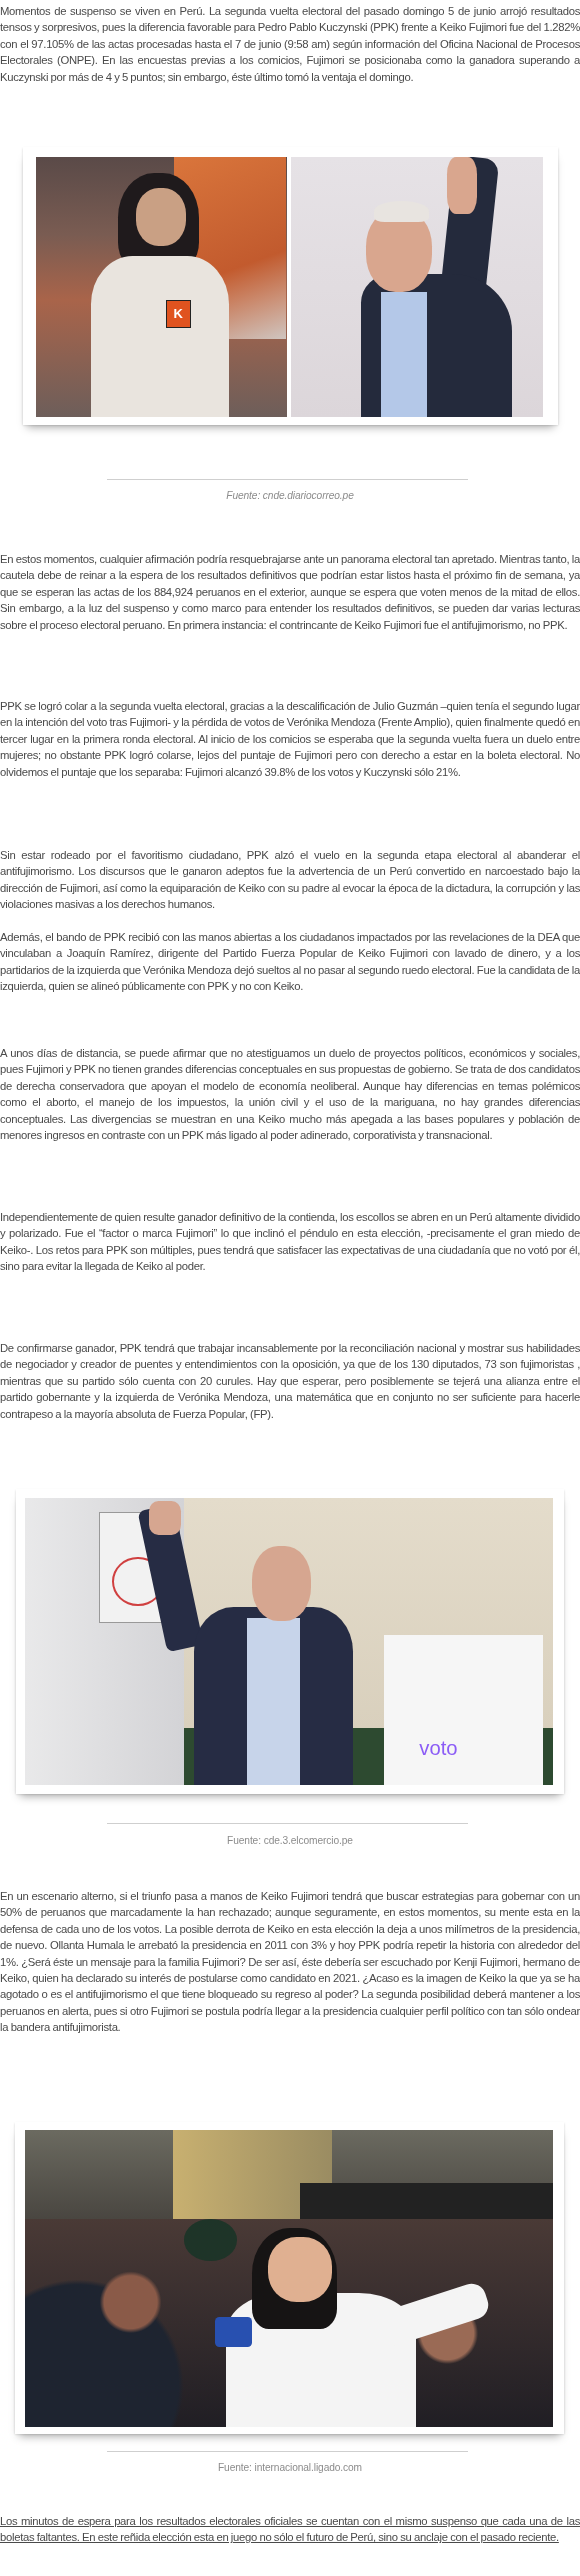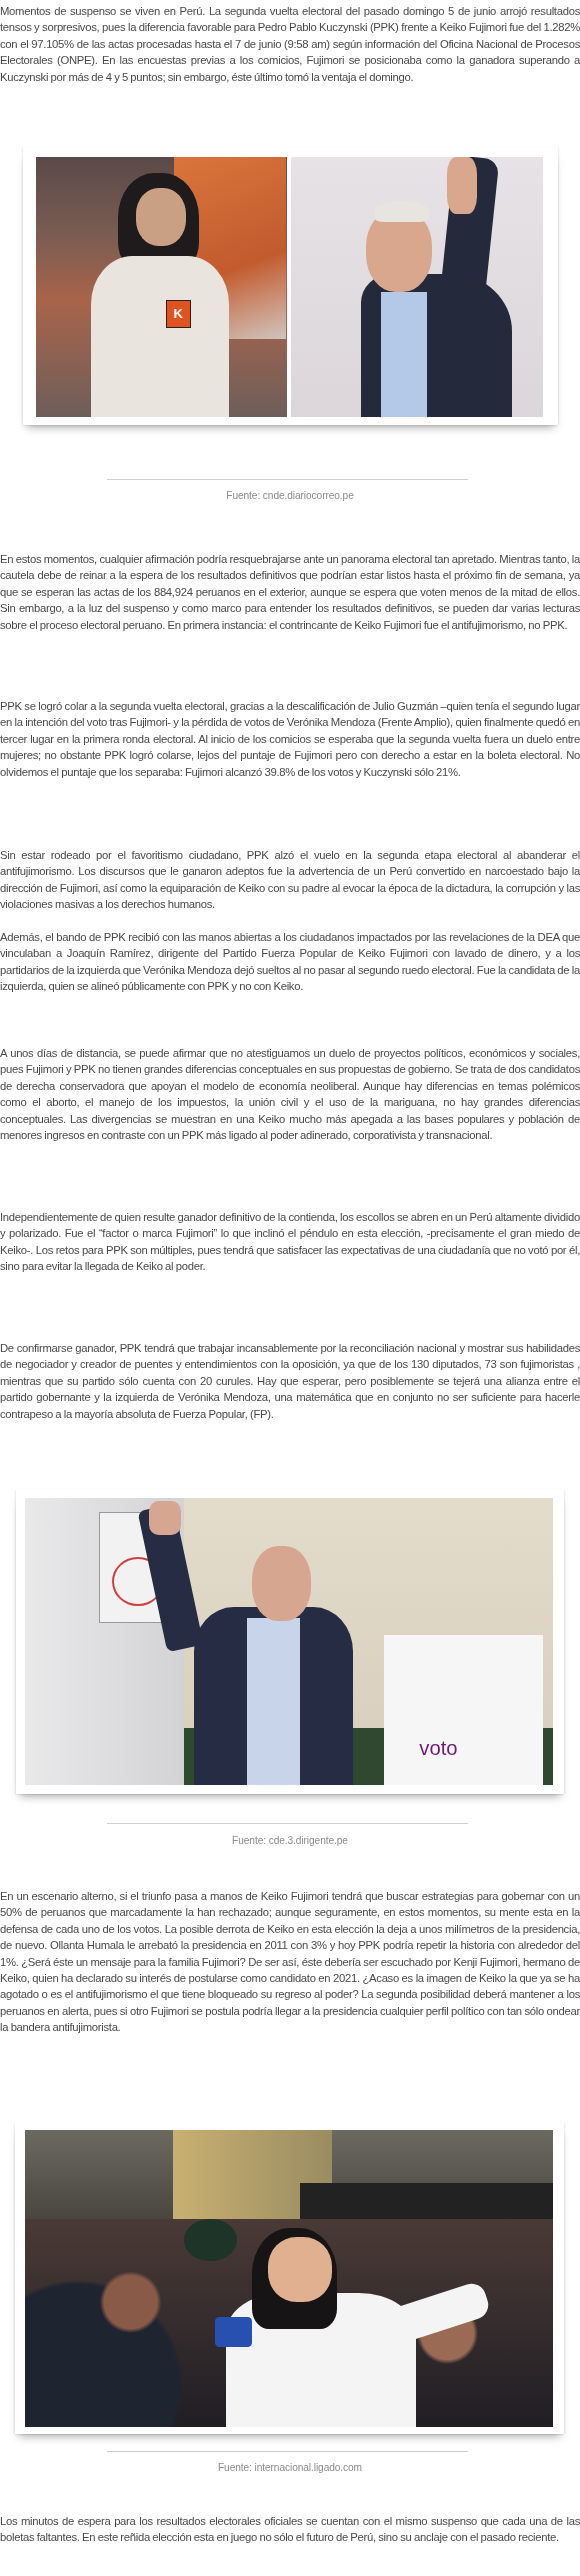--- a/index.html
+++ b/index.html
@@ -70,21 +70,21 @@
     .p1b .face { position:absolute; left:30%; top:20%; width:26%; height:32%; background:#d9a68e; border-radius:45%; }
     .p1b .hairw { position:absolute; left:33%; top:17%; width:22%; height:8%; background:#e8e4e0; border-radius:50% 50% 20% 20%; }
     .p1b .arm { position:absolute; left:62%; top:0%; width:18%; height:55%; background:#242a3c; border-radius:14.5px; transform: rotate(6deg); }
     .p1b .hand { position:absolute; left:62%; top:0%; width:12%; height:22%; background:#d9a68e; border-radius:30%; }
     
     .p2 { background: linear-gradient(180deg, #e4dccb 0%, #d9d0bd 80%, #2d4a30 80%, #2d4a30 100%); }
     .p2 .wall { position:absolute; left:0; top:0; width:30%; height:100%; background: linear-gradient(90deg,#e9e9ea,#d3d3d6); }
     .p2 .sign { position:absolute; left:14%; top:5%; width:15%; height:38%; background:#f2f2f2; border:0.7px solid #999; }
     .p2 .sign .no { position:absolute; left:15%; top:40%; width:65%; height:45%; border:2.9px solid #d04040; border-radius:50%; box-sizing:border-box; }
     .p2 .booth { position:absolute; left:68%; top:48%; width:30%; height:52%; background:#f6f6f6; }
-    .p2 .booth .vt { position:absolute; left:22%; top:68%; font: 20.3px "Liberation Sans", sans-serif; color:#701a75; }
+    .p2 .booth .vt { position:absolute; left:22%; top:68%; font: 20.3px "Liberation Sans", sans-serif; color:#8b5cf6; }
     .p2 .suit { position:absolute; left:32%; top:38%; width:30%; height:62%; background:#262c44; border-radius:25% 25% 0 0; }
     .p2 .shirt { position:absolute; left:42%; top:42%; width:10%; height:58%; background:#c7d4ea; }
     .p2 .face { position:absolute; left:43%; top:17%; width:11%; height:26%; background:#d6a690; border-radius:45%; }
     .p2 .arm { position:absolute; left:24%; top:3%; width:7%; height:50%; background:#262c44; transform: rotate(-12deg); border-radius:7.3px; }
     .p2 .hand { position:absolute; left:23.5%; top:1%; width:6%; height:12%; background:#d6a690; border-radius:30%; }
     
     .p3 { background: linear-gradient(180deg, #6b6a60 0%, #3e3a36 40%, #2a2828 100%); }
     .p3 .bldg { position:absolute; left:28%; top:0; width:30%; height:30%; background: linear-gradient(90deg,#c8b070,#9a8c62); }
     .p3 .screen { position:absolute; left:52%; top:18%; width:48%; height:30%; background:#222; }
     .p3 .crowd1 { position:absolute; left:0; top:30%; width:100%; height:70%; background: radial-gradient(circle at 20% 40%, #8a5a48 0 6%, transparent 7%), radial-gradient(circle at 80% 55%, #9a6a55 0 6%, transparent 7%), radial-gradient(circle at 10% 80%, #1e2430 0 20%, transparent 21%), linear-gradient(180deg,#4a3a36,#201e24); }
@@ -111,21 +111,21 @@
   <div class="photo p1b" style="left:268px; top:10.2px; width:252px; height:260px;">
     <div class="arm"></div>
       <div class="hand"></div>
       <div class="suit"></div>
       <div class="shirt"></div>
       <div class="face"></div>
       <div class="hairw"></div>
   </div>
 </div>
 <div class="rule" style="top:479px;"></div>
-<div class="caption" style="top:490px;">Fuente: cnde.diariocorreo.pe</div>
+<div class="caption" style="top:490px;font-style:italic;">Fuente: cnde.diariocorreo.pe</div>
 
 <p class="para" style="top:551px;">En estos momentos, cualquier afirmación podría resquebrajarse ante un panorama electoral tan apretado. Mientras tanto, la cautela debe de reinar a la espera de los resultados definitivos que podrían estar listos hasta el próximo fin de semana, ya que se esperan las actas de los 884,924 peruanos en el exterior, aunque se espera que voten menos de la mitad de ellos. Sin embargo, a la luz del suspenso y como marco para entender los resultados definitivos, se pueden dar varias lecturas sobre el proceso electoral peruano. En primera instancia: el contrincante de Keiko Fujimori fue el antifujimorismo, no PPK.</p>
 <p class="para" style="top:698px;">PPK se logró colar a la segunda vuelta electoral, gracias a la descalificación de Julio Guzmán –quien tenía el segundo lugar en la intención del voto tras Fujimori- y la pérdida de votos de Verónika Mendoza (Frente Amplio), quien finalmente quedó en tercer lugar en la primera ronda electoral. Al inicio de los comicios se esperaba que la segunda vuelta fuera un duelo entre mujeres; no obstante PPK logró colarse, lejos del puntaje de Fujimori pero con derecho a estar en la boleta electoral. No olvidemos el puntaje que los separaba: Fujimori alcanzó 39.8% de los votos y Kuczynski sólo 21%.</p>
 <p class="para" style="top:847px;">Sin estar rodeado por el favoritismo ciudadano, PPK alzó el vuelo en la segunda etapa electoral al abanderar el antifujimorismo. Los discursos que le ganaron adeptos fue la advertencia de un Perú convertido en narcoestado bajo la dirección de Fujimori, así como la equiparación de Keiko con su padre al evocar la época de la dictadura, la corrupción y las violaciones masivas a los derechos humanos.</p>
 <p class="para" style="top:929px;">Además, el bando de PPK recibió con las manos abiertas a los ciudadanos impactados por las revelaciones de la DEA que vinculaban a Joaquín Ramírez, dirigente del Partido Fuerza Popular de Keiko Fujimori con lavado de dinero, y a los partidarios de la izquierda que Verónika Mendoza dejó sueltos al no pasar al segundo ruedo electoral. Fue la candidata de la izquierda, quien se alineó públicamente con PPK y no con Keiko.</p>
 <p class="para" style="top:1045px;">A unos días de distancia, se puede afirmar que no atestiguamos un duelo de proyectos políticos, económicos y sociales, pues Fujimori y PPK no tienen grandes diferencias conceptuales en sus propuestas de gobierno. Se trata de dos candidatos de derecha conservadora que apoyan el modelo de economía neoliberal. Aunque hay diferencias en temas polémicos como el aborto, el manejo de los impuestos, la unión civil y el uso de la mariguana, no hay grandes diferencias conceptuales. Las divergencias se muestran en una Keiko mucho más apegada a las bases populares y población de menores ingresos en contraste con un PPK más ligado al poder adinerado, corporativista y transnacional.</p>
 <p class="para" style="top:1209px;">Independientemente de quien resulte ganador definitivo de la contienda, los escollos se abren en un Perú altamente dividido y polarizado. Fue el “factor o marca Fujimori” lo que inclinó el péndulo en esta elección, -precisamente el gran miedo de Keiko-. Los retos para PPK son múltiples, pues tendrá que satisfacer las expectativas de una ciudadanía que no votó por él, sino para evitar la llegada de Keiko al poder.</p>
 <p class="para" style="top:1340px;">De confirmarse ganador, PPK tendrá que trabajar incansablemente por la reconciliación nacional y mostrar sus habilidades de negociador y creador de puentes y entendimientos con la oposición, ya que de los 130 diputados, 73 son fujimoristas , mientras que su partido sólo cuenta con 20 curules. Hay que esperar, pero posiblemente se tejerá una alianza entre el partido gobernante y la izquierda de Verónika Mendoza, una matemática que en conjunto no ser suficiente para hacerle contrapeso a la mayoría absoluta de Fuerza Popular, (FP).</p>
 
 <div class="frame" style="left:16px; top:1489px; width:548px; height:305px;">
@@ -138,34 +138,34 @@
       <div class="hand"></div>
     <div class="suit"></div>
       <div class="shirt"></div>
       <div class="face"></div>
     <div class="booth">
       <span class="vt">voto</span>
     </div>
   </div>
 </div>
 <div class="rule" style="top:1823px;"></div>
-<div class="caption" style="top:1835px;">Fuente: cde.3.dirigente.pe</div>
+<div class="caption" style="top:1835px;">Fuente: cde.3.elcomercio.pe</div>
 
 <p class="para" style="top:1888px;">En un escenario alterno, si el triunfo pasa a manos de Keiko Fujimori tendrá que buscar estrategias para gobernar con un 50% de peruanos que marcadamente la han rechazado; aunque seguramente, en estos momentos, su mente esta en la defensa de cada uno de los votos. La posible derrota de Keiko en esta elección la deja a unos milímetros de la presidencia, de nuevo. Ollanta Humala le arrebató la presidencia en 2011 con 3% y hoy PPK podría repetir la historia con alrededor del 1%. ¿Será éste un mensaje para la familia Fujimori? De ser así, éste  debería ser escuchado por Kenji Fujimori, hermano de Keiko, quien ha declarado su interés de postularse como candidato en 2021. ¿Acaso es la imagen de Keiko la que ya se ha agotado o es el antifujimorismo el que tiene bloqueado su regreso al poder?  La segunda posibilidad deberá mantener a los peruanos en alerta, pues si otro Fujimori se postula podría llegar a la presidencia cualquier perfil político con tan sólo ondear la bandera antifujimorista.</p>
 
 <div class="frame" style="left:15.2px; top:2122px; width:549px; height:312px;">
   <div class="photo p3" style="left:10.2px; top:8px; width:528px; height:297px;">
     <div class="bldg"></div>
       <div class="screen"></div>
       <div class="crowd1"></div>
     <div class="cap"></div>
       <div class="shirt"></div>
       <div class="arm"></div>
       <div class="hair"></div>
       <div class="face"></div>
       <div class="mic"></div>
   </div>
 </div>
 <div class="rule" style="top:2451px;"></div>
 <div class="caption" style="top:2462px;">Fuente: internacional.ligado.com</div>
 
-<p class="para" style="top:2513px;">Los minutos de espera para los resultados electorales oficiales se cuentan con el mismo suspenso que cada una de las boletas faltantes. En este reñida elección esta en juego no sólo el futuro de Perú, sino su anclaje con el pasado reciente.</p>
+<p class="para" style="top:2513px;text-decoration:underline;">Los minutos de espera para los resultados electorales oficiales se cuentan con el mismo suspenso que cada una de las boletas faltantes. En este reñida elección esta en juego no sólo el futuro de Perú, sino su anclaje con el pasado reciente.</p>
 
 
 </body></html>

